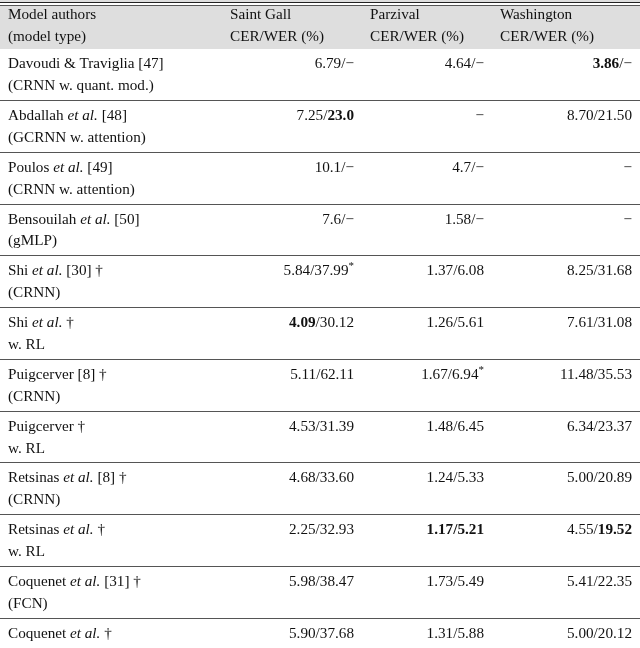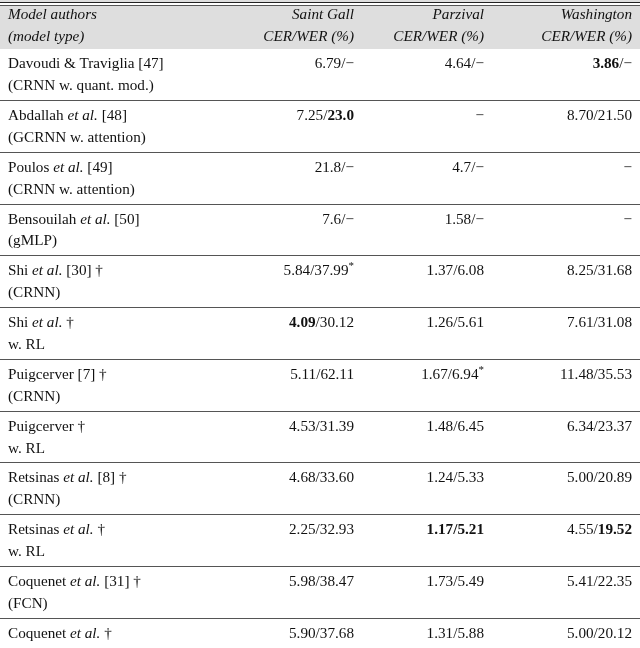--- a/index.html
+++ b/index.html
@@ -36,24 +36,23 @@
     background: #dedede;
     padding: 0;
     border: 0;
     vertical-align: top;
   }
 
   th .hcell {
     padding: 3px 8px 3px 8px;
     line-height: 1.42;
     font-weight: normal;
-    font-style: italic;
   }
   th.h-author .hcell { text-align: left; }
-  th.h-num .hcell    { text-align: right; }
+  th.h-num .hcell    { text-align: left; }
 
   .dbl-rule {
     height: 4px;
     background:
       linear-gradient(to bottom,
         #222 0px, #222 1.3px,
         #ffffff 1.3px, #ffffff 2.7px,
         #555 2.7px, #555 4px);
   }
 
@@ -175,21 +174,21 @@
         </tr>
         <tr>
           <td class="c-name">
             <div class="cell">
               <div class="line1">Poulos <span class="ital">et al.</span> [49]</div>
               <div class="line2">(CRNN w. attention)</div>
             </div>
           </td>
           <td class="c-val">
             <div class="cell">
-              <div class="line1">21.8/−</div>
+              <div class="line1">10.1/−</div>
               <div class="line2">&nbsp;</div>
             </div>
           </td>
           <td class="c-val">
             <div class="cell">
               <div class="line1">4.7/−</div>
               <div class="line2">&nbsp;</div>
             </div>
           </td>
           <td class="c-val">
@@ -273,21 +272,21 @@
           <td class="c-val">
             <div class="cell">
               <div class="line1">7.61/31.08</div>
               <div class="line2">&nbsp;</div>
             </div>
           </td>
         </tr>
         <tr>
           <td class="c-name">
             <div class="cell">
-              <div class="line1">Puigcerver [7] †</div>
+              <div class="line1">Puigcerver [8] †</div>
               <div class="line2">(CRNN)</div>
             </div>
           </td>
           <td class="c-val">
             <div class="cell">
               <div class="line1">5.11/62.11</div>
               <div class="line2">&nbsp;</div>
             </div>
           </td>
           <td class="c-val">

